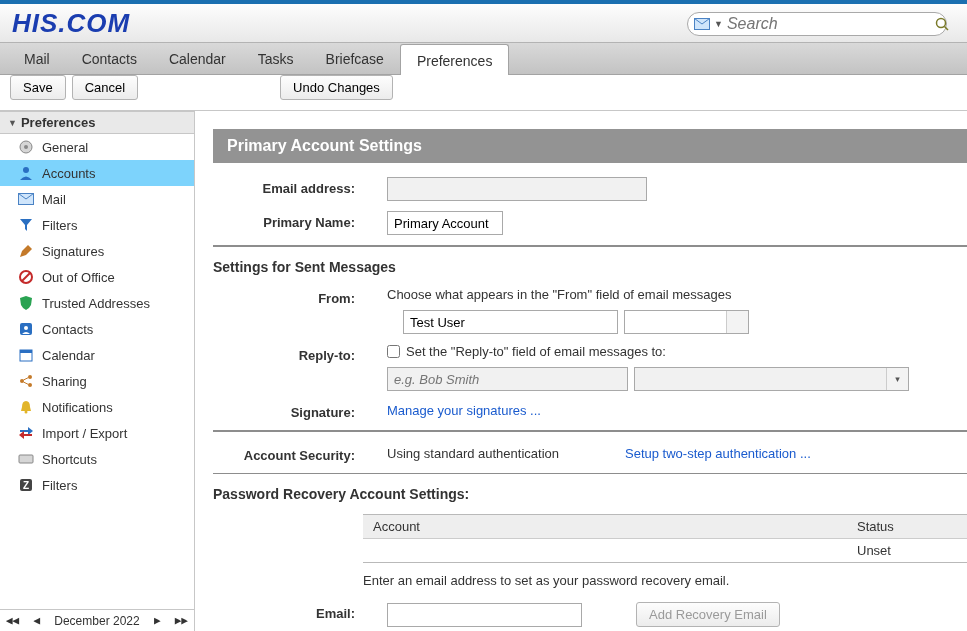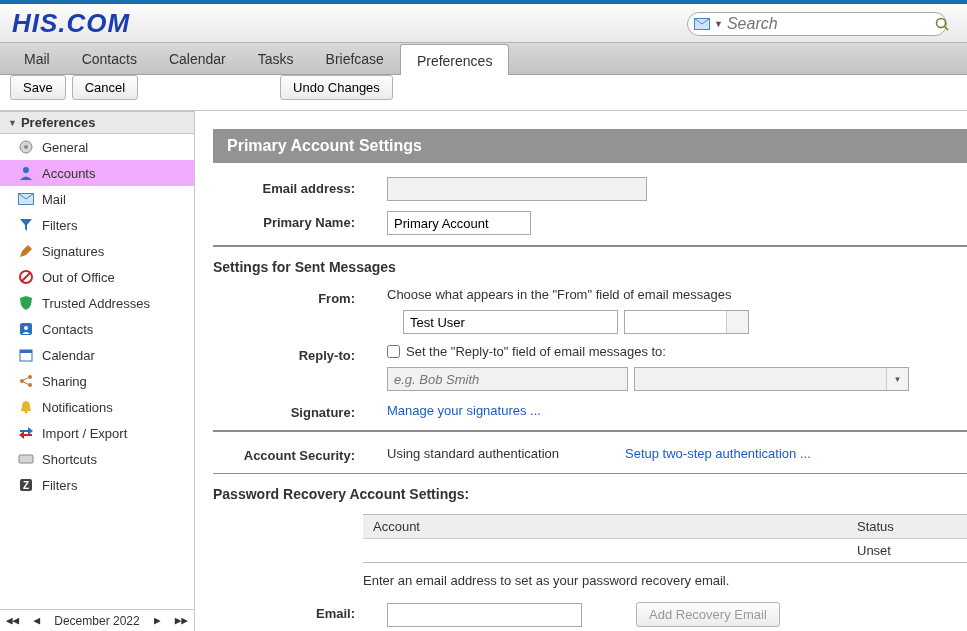--- a/index.html
+++ b/index.html
@@ -119,21 +119,21 @@
 .navhead .tri { font-size: 9px; color: #555; }
 .navlist { list-style: none; flex: 1; overflow: auto; }
 .navlist li {
   display: flex;
   align-items: center;
   gap: 8px;
   padding: 4px 8px 4px 18px;
   cursor: pointer;
   height: 26px;
 }
-.navlist li.selected { background: #f0abfc; }
+.navlist li.selected { background: #7dd3fc; }
 .navlist .ico { width: 16px; height: 16px; display: inline-flex; align-items: center; justify-content: center; }
 .datebar {
   border-top: 1px solid #c7c7c7;
   height: 22px;
   display: flex;
   align-items: center;
   justify-content: space-between;
   padding: 0 6px;
   font-size: 12px;
 }
@@ -387,21 +387,21 @@
 
   <div class="content">
     <div class="section-title">Primary Account Settings</div>
     <div class="formarea">
       <div class="field">
         <div class="field-label">Email address:</div>
         <input class="textin disabled" style="width: 260px;" readonly="" value="">
       </div>
       <div class="field">
         <div class="field-label">Primary Name:</div>
-        <input class="textin" style="width: 144px;" value="Primary Account">
+        <input class="textin" style="width: 116px;" value="Primary Account">
       </div>
     </div>
 
     <hr class="hr">
 
     <div class="subhead">Settings for Sent Messages</div>
 
     <div class="field">
       <div class="field-label">From:</div>
       <div>

